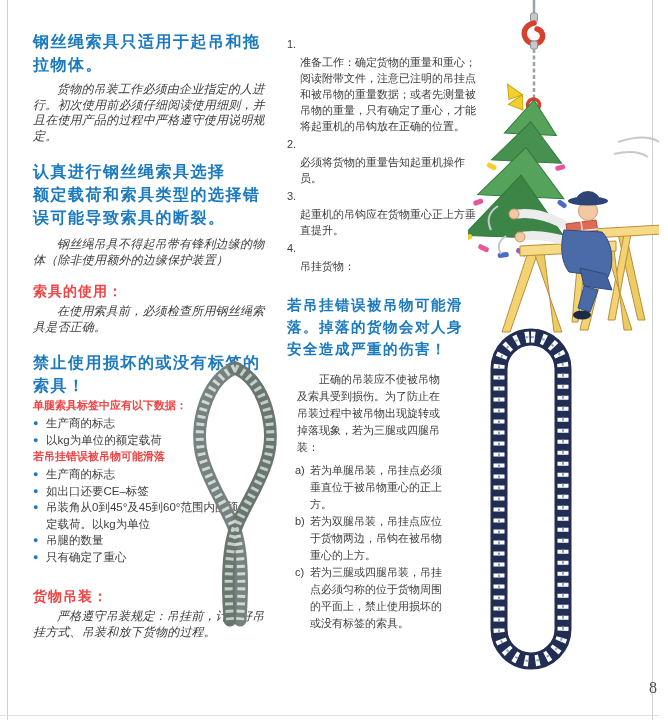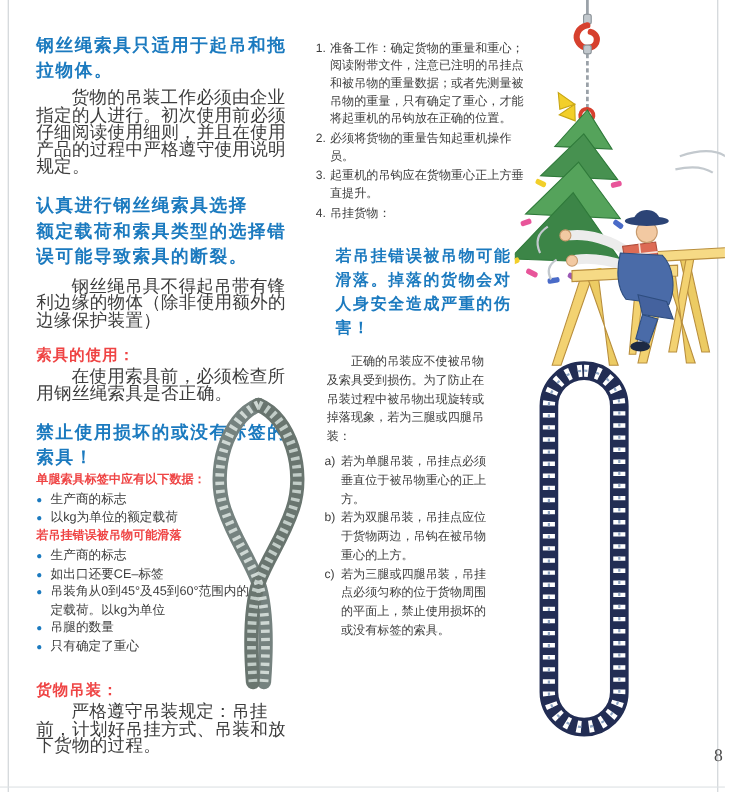--- a/index.html
+++ b/index.html
@@ -17,46 +17,46 @@
   .col-left { position:absolute; left:33px; top:30px; width:236px; }
   .h-big {
     color:#1b7abf; font-weight:bold; font-size:16px; line-height:23px;
     letter-spacing:1.5px; margin:0;
   }
   .h-sub {
     color:#ef4444; font-weight:bold; font-size:14px; line-height:18px;
     letter-spacing:1px; margin:0;
   }
   .body-p {
-    font-size:16px; line-height:15.5px; letter-spacing:0.2px;
-    margin:0; text-indent:2em; color:#3d3d3d;
+    font-size:12px; line-height:15.5px; letter-spacing:0.2px;
+    margin:0; text-indent:2em; color:#3d3d3d;font-style:italic;
   }
   .mt4{margin-top:4px}.mt6{margin-top:6px}.mt8{margin-top:8px}.mt10{margin-top:10px}
   .mt14{margin-top:14px}.mt16{margin-top:16px}
   .mt22{margin-top:22px}.mt28{margin-top:28px}
 
   .spec-intro { font-size:11px; font-weight:bold; line-height:16px; margin:0; color:#ef4444; }
   .spec-list { list-style:none; margin:2px 0 0 0; padding:0; }
   .spec-list li {
     position:relative; font-size:11.5px; line-height:16.5px;
     padding-left:13px; margin:0; width:200px; color:#3d3d3d;
   }
   .spec-list li::before {
     content:"●"; position:absolute; left:0; top:0;
     color:#1b7abf; font-size:9px; line-height:16.5px;
   }
 
   
   .col-mid { position:absolute; left:287px; top:36px; width:190px; }
   .step { display:flex; font-size:11px; line-height:16px; margin:0 0 2px 0; }
   .step .num { flex:none; width:13px; }
-  .step .txt { width:177px; }
+  .step .txt { width:177px;margin-top:18px; }
   .mid-h {
     color:#1b7abf; font-weight:bold; font-size:14.5px; line-height:22px;
-    letter-spacing:1.5px; margin:20px 0 0 18px;
+    letter-spacing:1.5px; margin:20px 0 0 0;
   }
   .mid-p {
     font-size:11px; line-height:17px; margin:11px 0 0 10px;
     width:152px; text-indent:2em;
   }
   .rules { margin:6px 0 0 8px; }
   .rule { display:flex; font-size:11px; line-height:17px; }
   .rule .num { flex:none; width:15px; }
   .rule .txt { width:136px; }
 

